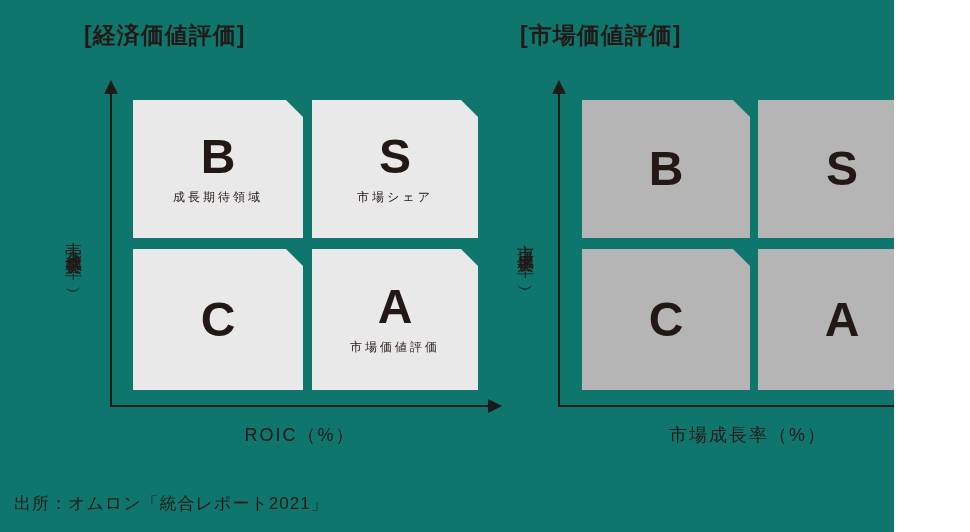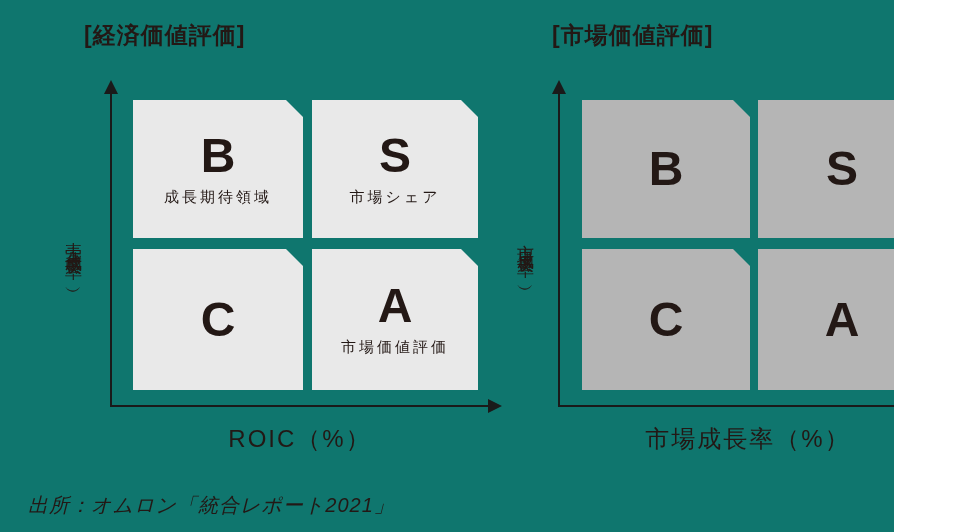--- a/index.html
+++ b/index.html
@@ -20,21 +20,21 @@
   .chart-title {
     position: absolute;
     top: 20px;
     font-size: 23px;
     font-weight: 700;
     letter-spacing: 1px;
     color: #231815;
     white-space: nowrap;
   }
   .title-left  { left: 84px; }
-  .title-right { left: 552px; }
+  .title-right { left: 520px; }
 
   
   .axis-line { position: absolute; background: #1a1a1a; }
   .yaxis { width: 2px; top: 92px; height: 315px; }
   .xaxis { height: 2px; top: 405px; }
   .yaxis-left  { left: 110px; }
   .xaxis-left  { left: 110px; width: 378px; }
   .yaxis-right { left: 558px; }
   .xaxis-right { left: 558px; width: 378px; }
 
@@ -70,21 +70,21 @@
     color: #231815;
     white-space: nowrap;
   }
   .ylabel-left  { left: 62px; }
   .ylabel-right { left: 514px; }
   .xlabel {
     position: absolute;
     top: 423px;
     width: 380px;
     text-align: center;
-    font-size: 24px;
+    font-size: 18px;
     letter-spacing: 2px;
     color: #231815;
     white-space: nowrap;
   }
   .xlabel-left  { left: 110px; }
   .xlabel-right { left: 558px; }
 
   
   .quad {
     position: absolute;
@@ -105,36 +105,35 @@
   .q-col1-right { left: 582px; width: 168px; }
   .q-col2-right { left: 758px; width: 168px; }
 
   .quad-letter {
     font-size: 48px;
     font-weight: 700;
     line-height: 1;
     color: #231815;
   }
   .quad-sub {
-    font-size: 15px;
+    font-size: 12px;
     letter-spacing: 3px;
     color: #231815;
     white-space: nowrap;
   }
   .quad-sub:empty { display: none; }
 
   .source-line {
     position: absolute;
-    left: 28px;
+    left: 14px;
     top: 492px;
-    font-size: 20px;
+    font-size: 17px;
     letter-spacing: 1px;
     color: #231815;
     white-space: nowrap;
-    font-style: italic;
   }
 </style>
 </head>
 <body>
 
 <div class="canvas">
 
   <div class="chart-title title-left">[経済価値評価]</div>
 
   <div class="axis-line yaxis yaxis-left"></div>

